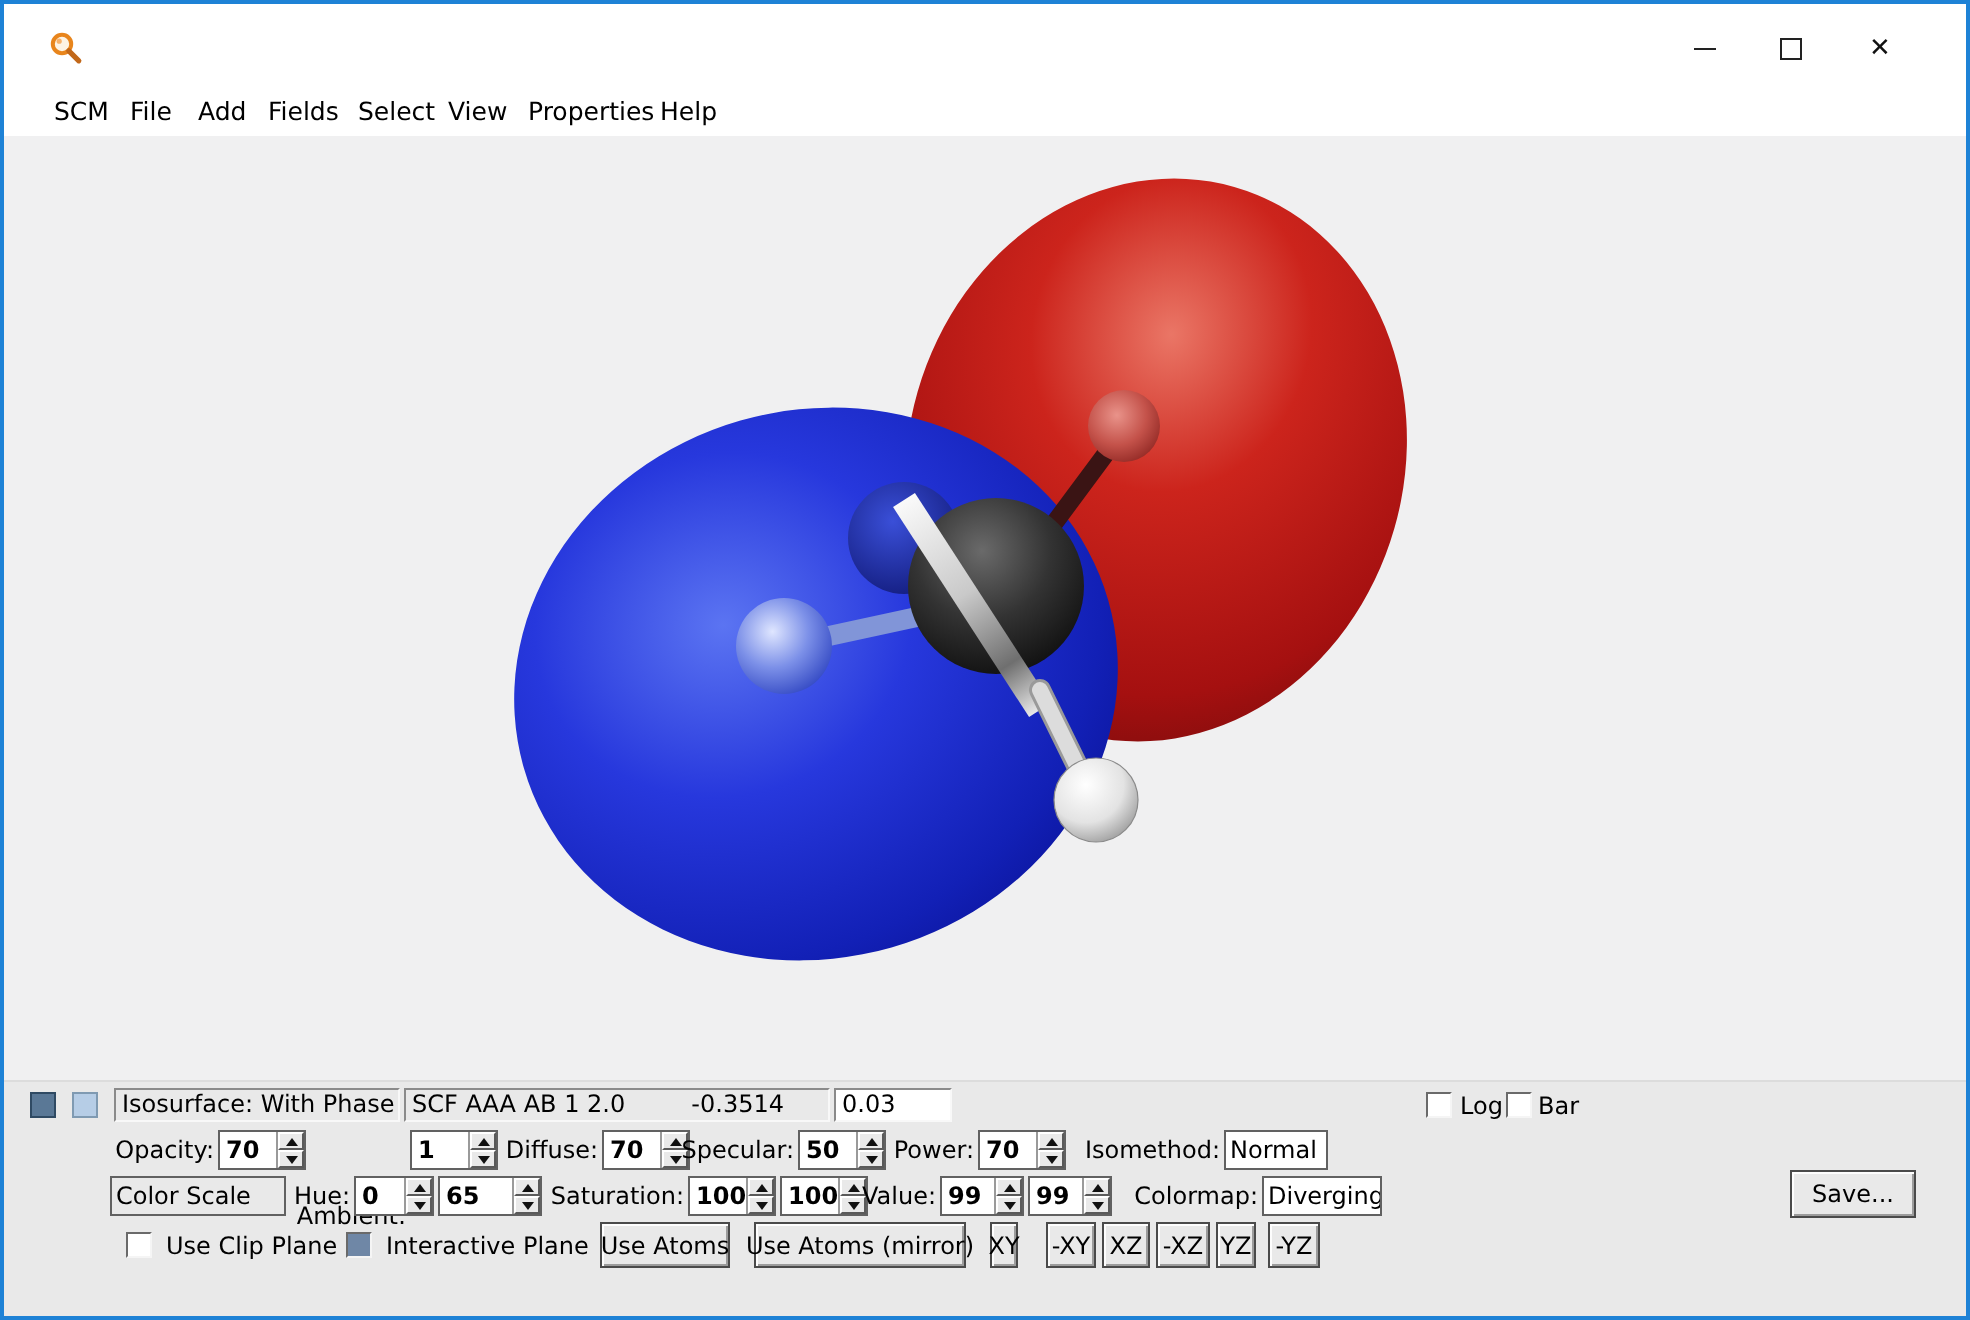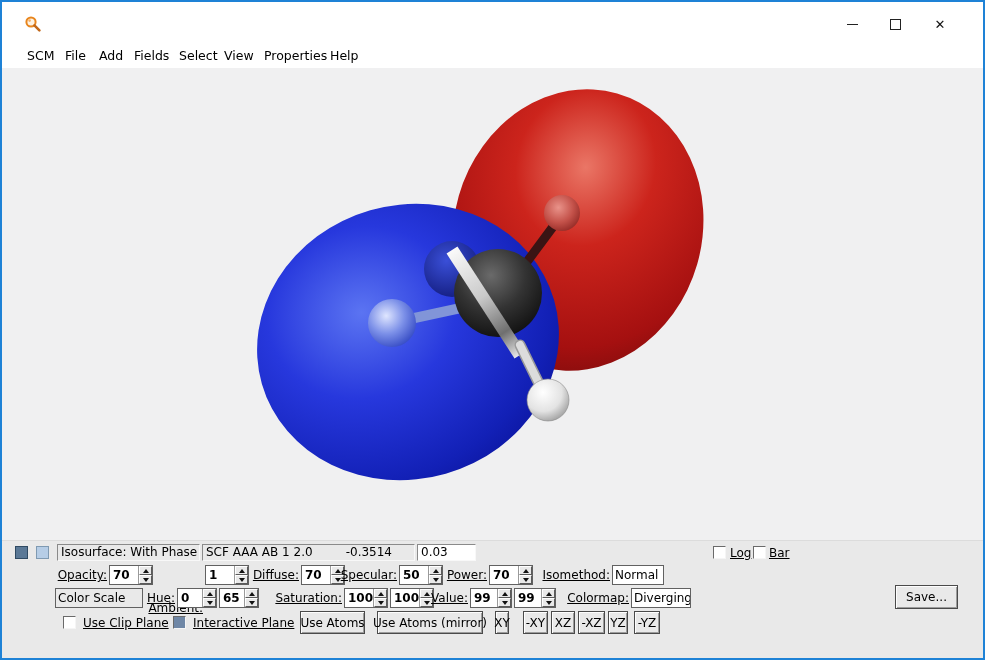--- a/index.html
+++ b/index.html
@@ -32,21 +32,21 @@
   .disp.white{background:#fff;}
   .fieldbox{position:absolute;height:20px;background:#fff;border:1px solid #616161;box-sizing:border-box;
         line-height:18px;padding:0 2px;white-space:nowrap;overflow:hidden;}
   .spin{position:absolute;height:20px;background:#fff;border:1px solid #616161;box-sizing:border-box;display:flex;}
   .spinval{flex:1;line-height:18px;padding-left:3px;overflow:hidden;font-weight:bold;}
   .spinbtns{width:13px;display:flex;flex-direction:column;border-left:1px solid #9a9a9a;}
   .sb{flex:1;background:#e9e9e9;border:1px solid;border-color:#ffffff #5a5a5a #5a5a5a #ffffff;
       display:flex;align-items:center;justify-content:center;padding:0;}
   .sb.up::after{content:"";border-left:3px solid transparent;border-right:3px solid transparent;border-bottom:4px solid #111;}
   .sb.dn::after{content:"";border-left:3px solid transparent;border-right:3px solid transparent;border-top:4px solid #111;}
-  .lab{position:absolute;line-height:20px;white-space:nowrap;text-decoration:underline;}
+  .lab{position:absolute;line-height:20px;white-space:nowrap;}
   .rlab{transform:translateX(-100%);padding-right:2px;}
   .btn{position:absolute;background:#e9e9e9;border:1px solid #4a4a4a;
        box-shadow:inset 1px 1px 0 #fdfdfd, inset -1px -1px 0 #9c9c9c;
        display:flex;align-items:center;justify-content:center;white-space:nowrap;box-sizing:border-box;cursor:default;}
   .cb{position:absolute;width:13px;height:13px;background:#fff;border:1px solid;
       border-color:#6a6a6a #f5f5f5 #f5f5f5 #6a6a6a;box-sizing:border-box;}
   .cb.filled{background:#6f87a6;}
   .sq{position:absolute;width:13px;height:13px;box-sizing:border-box;}
   #sq1{background:#5a7896;border:1px solid #2f4a63;}
   #sq2{background:#b6cde6;border:1px solid #7f9ab2;}
@@ -208,21 +208,21 @@
 
 <div class="fieldbox" style="left:55px;top:588px;width:88px;background:#e9e9e9">Color Scale</div>
 <span class="lab rlab" style="left:177px;top:588px">Hue:</span>
 <div class="spin" style="left:177px;top:588px;width:40px">
   <span class="spinval">0</span>
   <span class="spinbtns">
       <span class="sb up"></span>
       <span class="sb dn"></span>
     </span>
 </div>
-<div class="spin" style="left:219px;top:588px;width:40px">
+<div class="spin" style="left:219px;top:588px;width:52px">
   <span class="spinval">65</span>
   <span class="spinbtns">
       <span class="sb up"></span>
       <span class="sb dn"></span>
     </span>
 </div>
 <span class="lab rlab" style="left:344px;top:588px">Saturation:</span>
 <div class="spin" style="left:344px;top:588px;width:44px">
   <span class="spinval">100</span>
   <span class="spinbtns">

